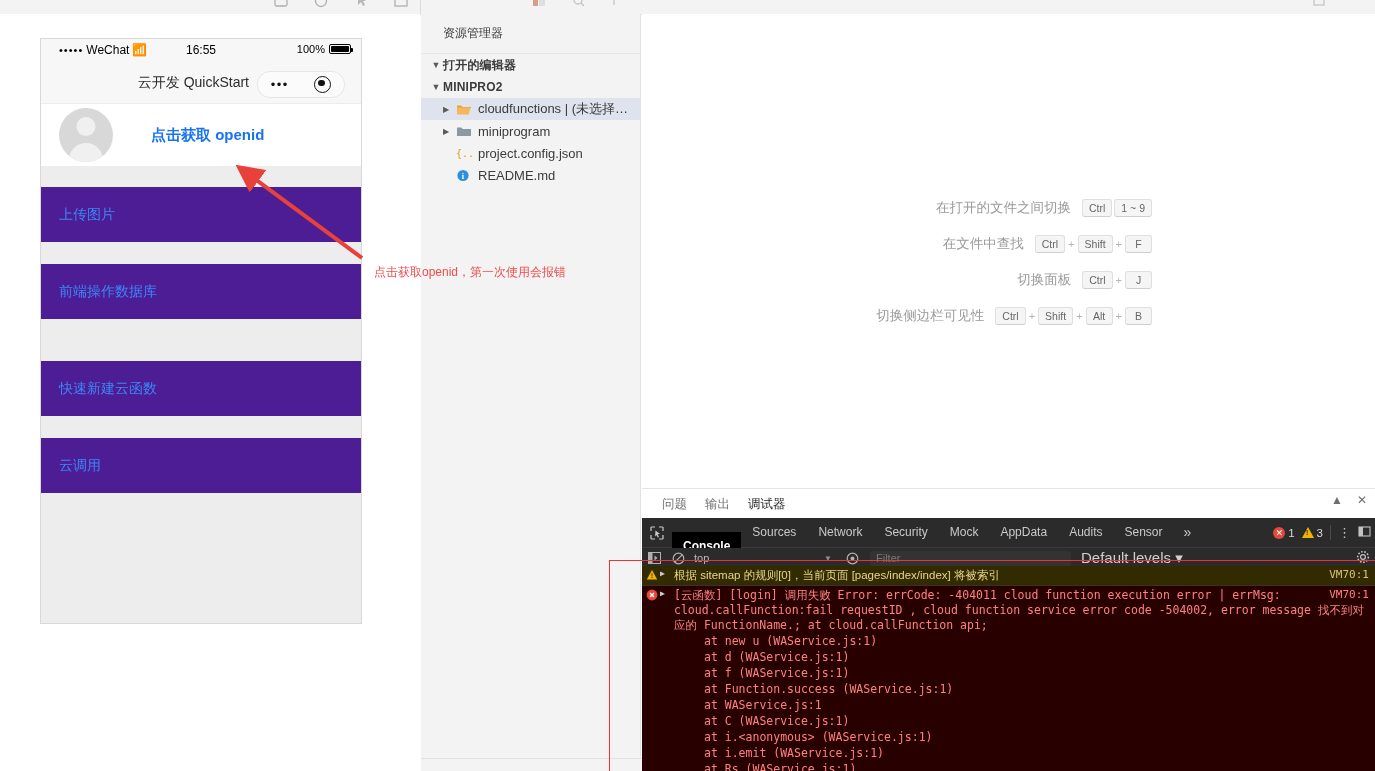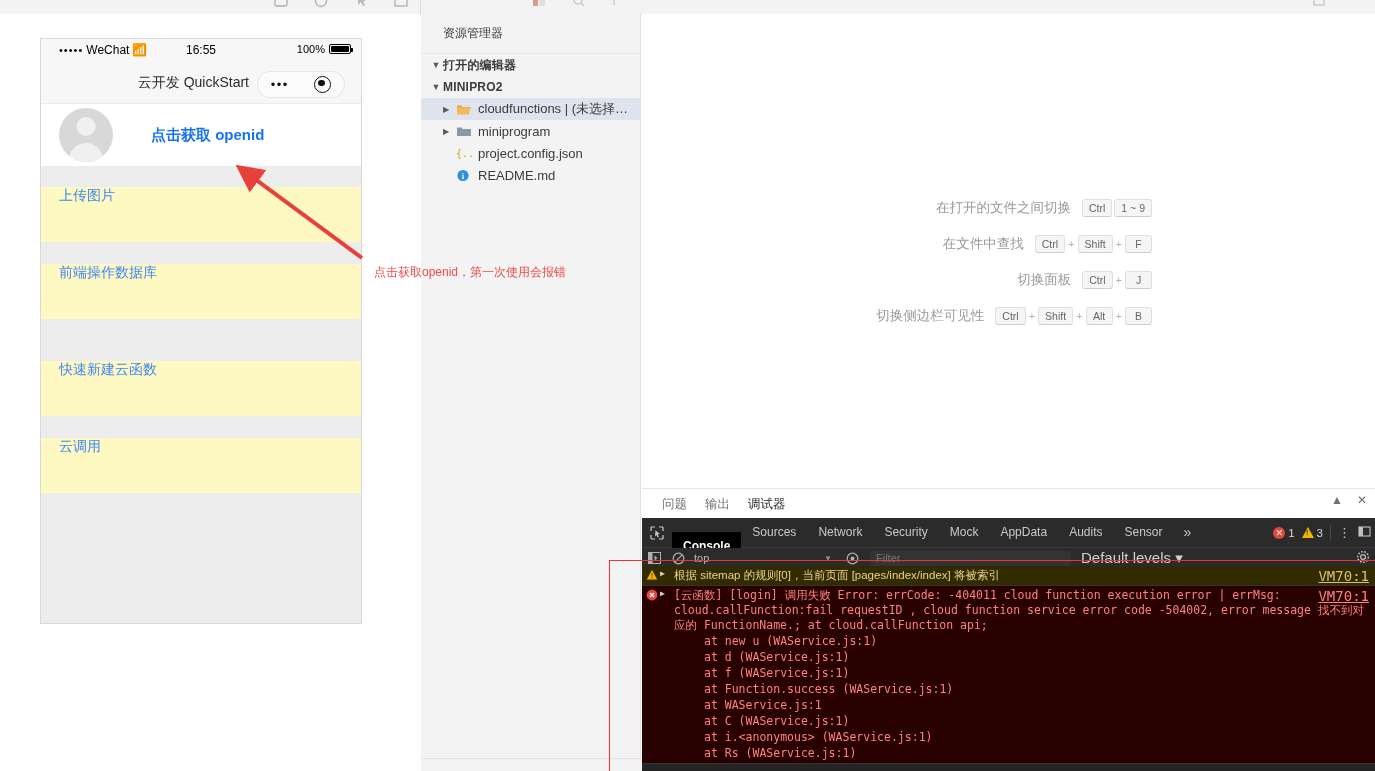--- a/index.html
+++ b/index.html
@@ -36,21 +36,21 @@
   #capsule .target{width:15px;height:15px;border:1.6px solid #111;border-radius:50%;position:relative;}
   #capsule .target::after{content:"";position:absolute;left:3.2px;top:3.2px;width:6.2px;height:6.2px;background:#111;border-radius:50%;}
 
   #openid-row{height:62px;background:#fff;display:flex;align-items:center;}
   #avatar{width:54px;height:54px;border-radius:50%;background:#d8d8d8;margin-left:18px;position:relative;overflow:hidden;flex:none;}
   #avatar .head{position:absolute;left:50%;top:9px;transform:translateX(-50%);width:19px;height:19px;border-radius:50%;background:#f0f0f0;}
   #avatar .body{position:absolute;left:50%;bottom:-7px;transform:translateX(-50%);width:34px;height:26px;border-radius:17px 17px 0 0;background:#f0f0f0;}
   #openid-link{margin-left:38px;color:#1873f0;font-size:15px;font-weight:bold;}
 
   .gap{height:20px;background:#ededed;}
-  .list-cell{height:55px;background:#fef9c3;display:flex;align-items:flex-start;border-top:1px solid #ececec;border-bottom:1px solid #ececec;}
+  .list-cell{height:55px;background:#4c1d95;display:flex;align-items:center;border-top:1px solid #ececec;border-bottom:1px solid #ececec;}
   .list-cell span{margin-left:18px;color:#3e86f5;font-size:14px;}
   #tail-gap{background:#ededed;height:60px;}
 
   
   #annotation{position:absolute;left:374px;top:264px;color:#ef4b4b;font-size:12px;white-space:nowrap;}
   #arrow-svg{position:absolute;left:0;top:0;width:1375px;height:771px;pointer-events:none;}
 
   
   #explorer{position:absolute;left:421px;top:14px;width:220px;height:757px;background:#f3f3f3;border-right:1px solid #e2e2e2;box-sizing:border-box;}
   #explorer-title{padding:11px 0 11px 22px;font-size:12px;color:#3b3b3b;border-bottom:1px solid #e7e7e7;}
@@ -102,21 +102,21 @@
   #filter-input{width:195px;height:15px;background:#333;border-radius:2px;margin:0 6px;line-height:15px;padding-left:6px;color:#787878;font-size:11px;}
   #levels{color:#cfcfcf;font-size:15px;margin-left:4px;}
   #gear{position:absolute;right:5px;top:2px;color:#c2c2c2;}
 
   #console-body{position:absolute;left:0;right:0;top:78px;bottom:0;overflow:hidden;background:#242424;font-family:"DejaVu Sans Mono","Liberation Mono",monospace;font-size:11.5px;}
   .log-row{position:relative;padding:2px 0 2px 22px;border-bottom:1px solid #3a3030;}
   .log-row.warn{background:#332b00;color:#e8d48a;}
   .log-row.err{background:#290000;color:#ff8080;}
   .log-row .mk{position:absolute;left:4px;top:3px;width:12px;height:12px;}
   .log-row .tri{position:absolute;left:18px;top:3px;font-size:8px;color:#cfcfcf;}
-  .log-row .src{position:absolute;right:6px;top:2px;font-size:14px;text-decoration:underline;margin-left:6px;}
+  .log-row .src{position:absolute;right:6px;top:2px;font-size:11px;margin-left:6px;}
   .log-row.warn .src{color:#d8c170;}
   .log-row.err .src{color:#ff8080;}
   .log-row.err .msg{padding-left:10px;}
   .log-row .stack{padding-left:40px;}
   .log-row .stack div{line-height:16px;}
   .cn{font-family:"Liberation Sans","DejaVu Sans",sans-serif;}
 
   #red-box{position:absolute;left:609px;top:560px;width:766px;height:211px;border:1px solid #e33;pointer-events:none;}
   #bottom-strip{position:absolute;left:421px;top:758px;width:221px;height:13px;background:#f3f3f3;border-top:1px solid #e2e2e2;}
 </style>
@@ -423,20 +423,21 @@
       <span class="src">VM70:1</span>
       <div class="msg">[云函数] [login] 调用失败 Error: errCode: -404011 cloud function execution error | errMsg: cloud.callFunction:fail requestID , cloud function service error code -504002, error message 找不到对应的 FunctionName.; at cloud.callFunction api;</div>
       <div class="stack">
         <div>at new u (WAService.js:1)</div>
         <div>at d (WAService.js:1)</div>
         <div>at f (WAService.js:1)</div>
         <div>at Function.success (WAService.js:1)</div>
         <div>at WAService.js:1</div>
         <div>at C (WAService.js:1)</div>
         <div>at i.&lt;anonymous&gt; (WAService.js:1)</div>
+        <div>at i.emit (WAService.js:1)</div>
         <div>at Rs (WAService.js:1)</div>
 
       </div>
     </div>
   </div>
 
 </div>
 
 <div id="annotation">点击获取openid，第一次使用会报错</div>
 <div id="red-box"></div>

